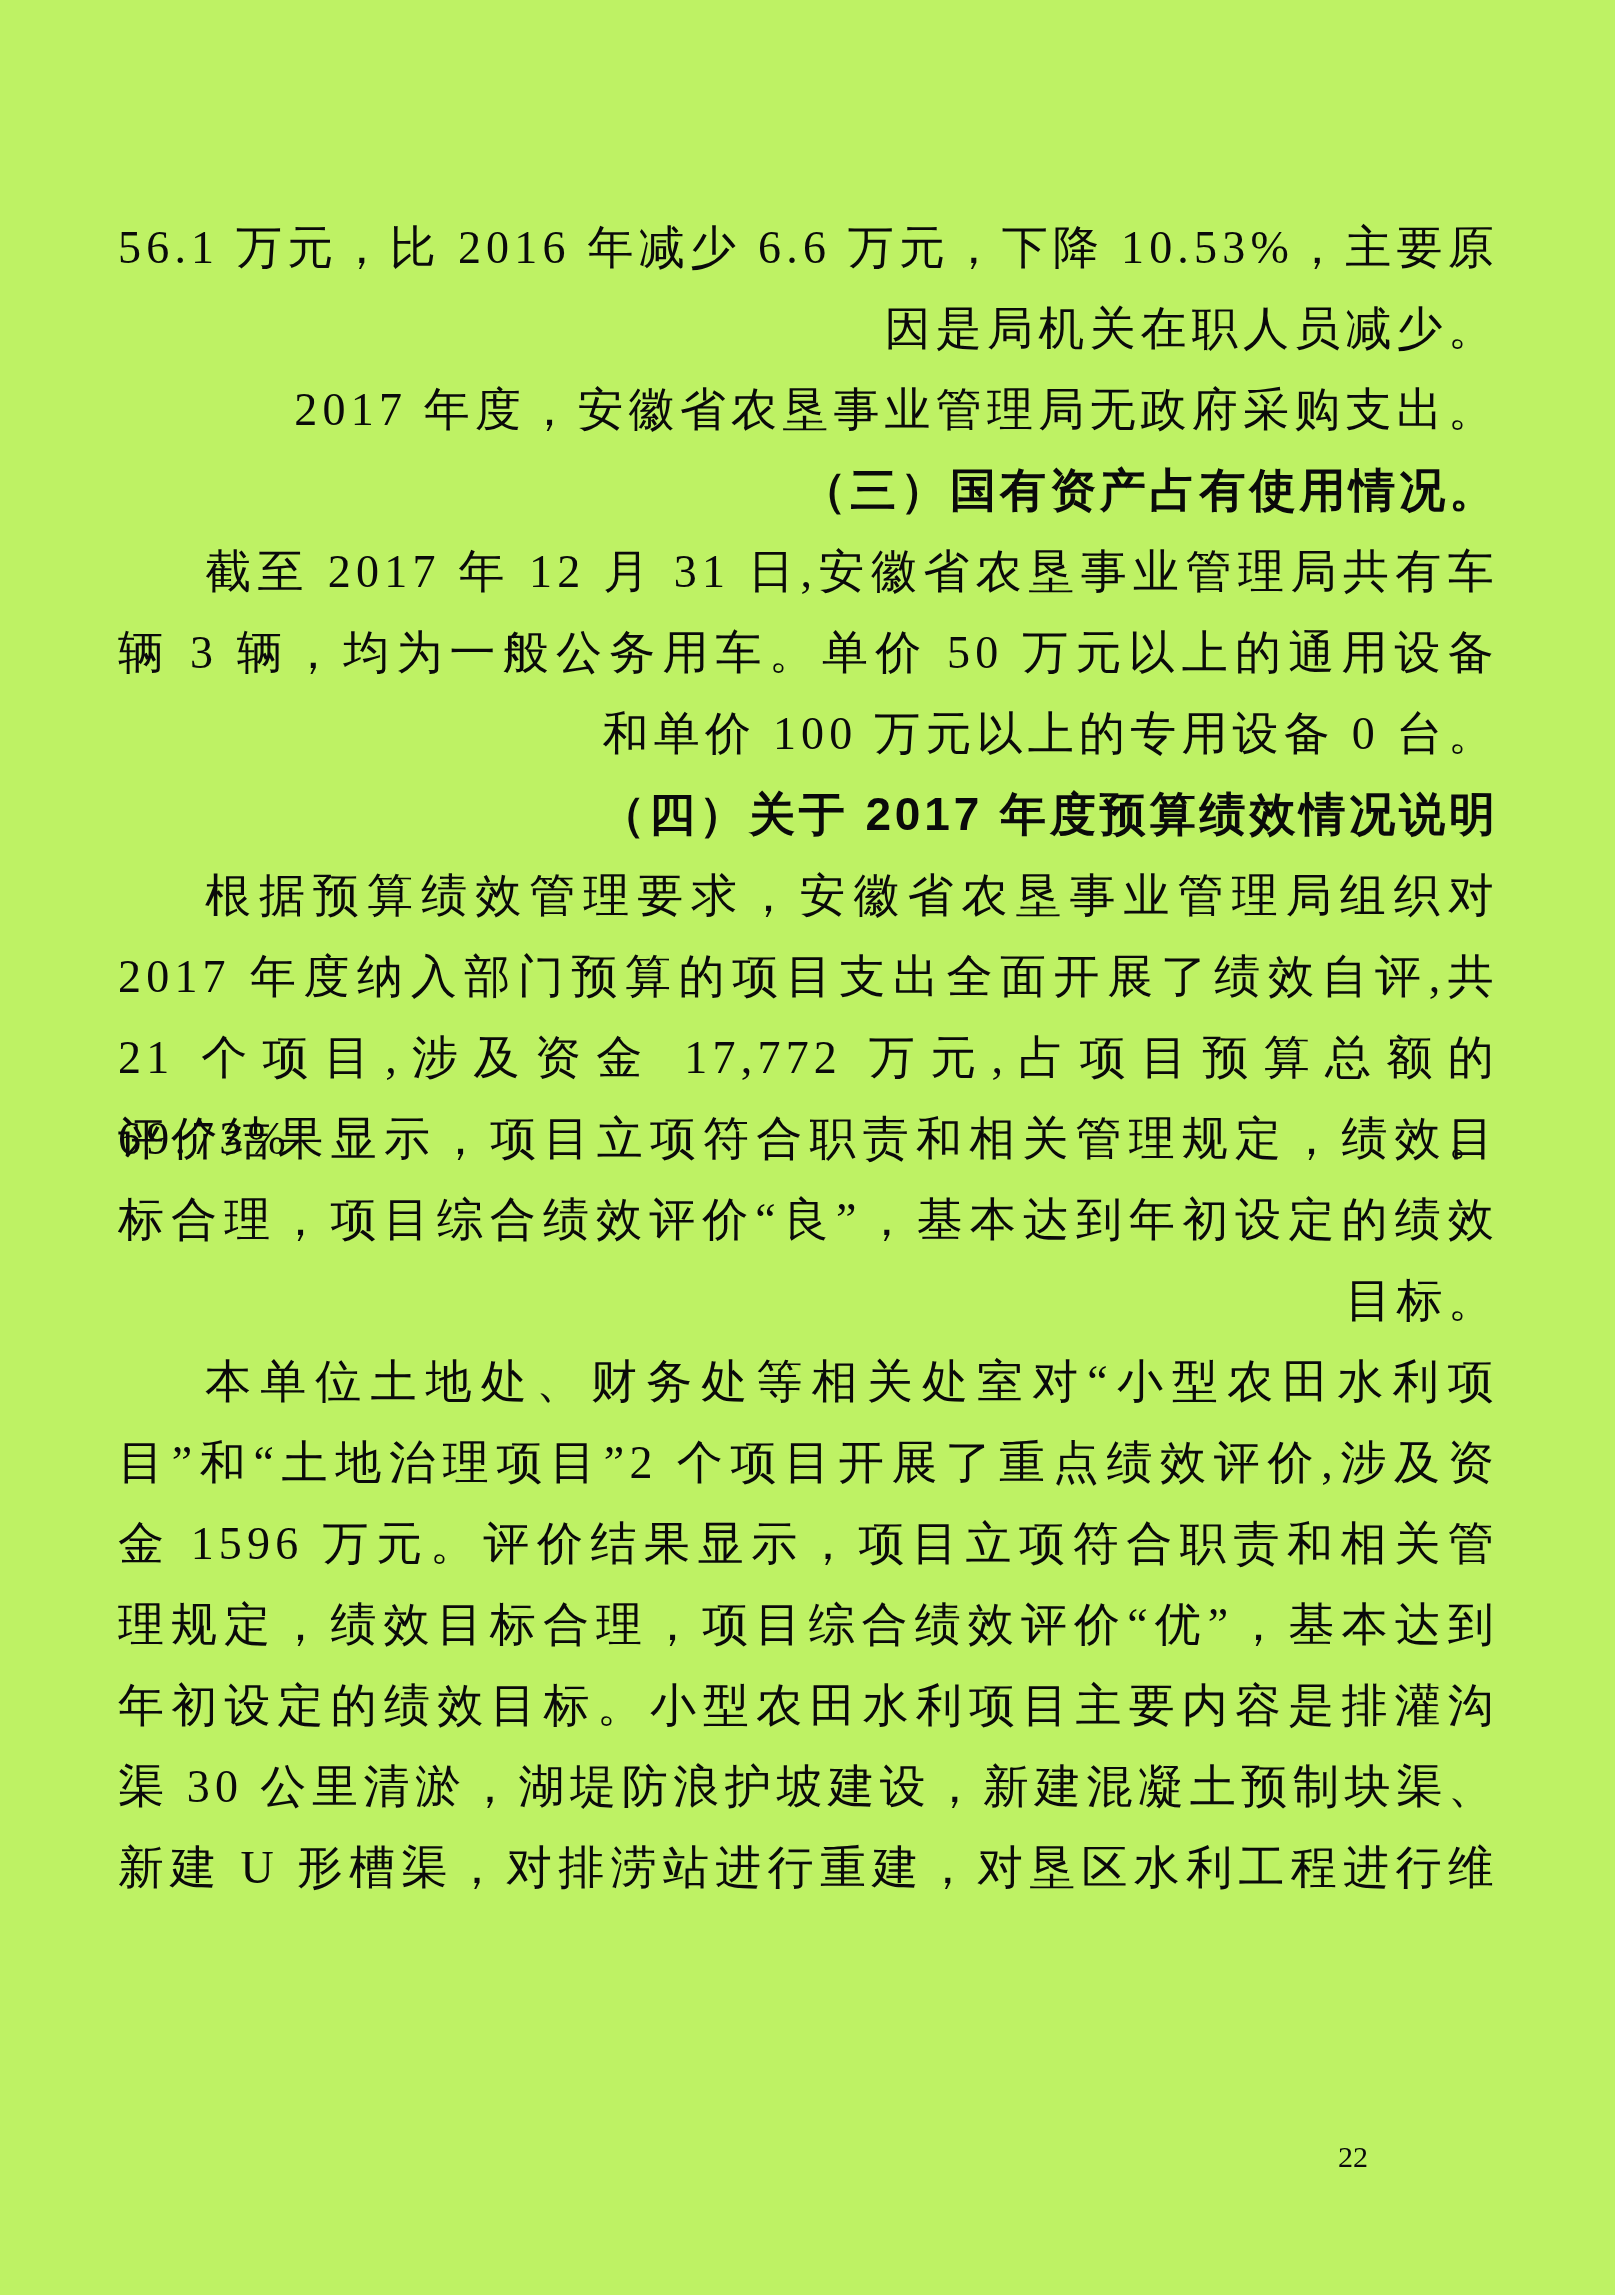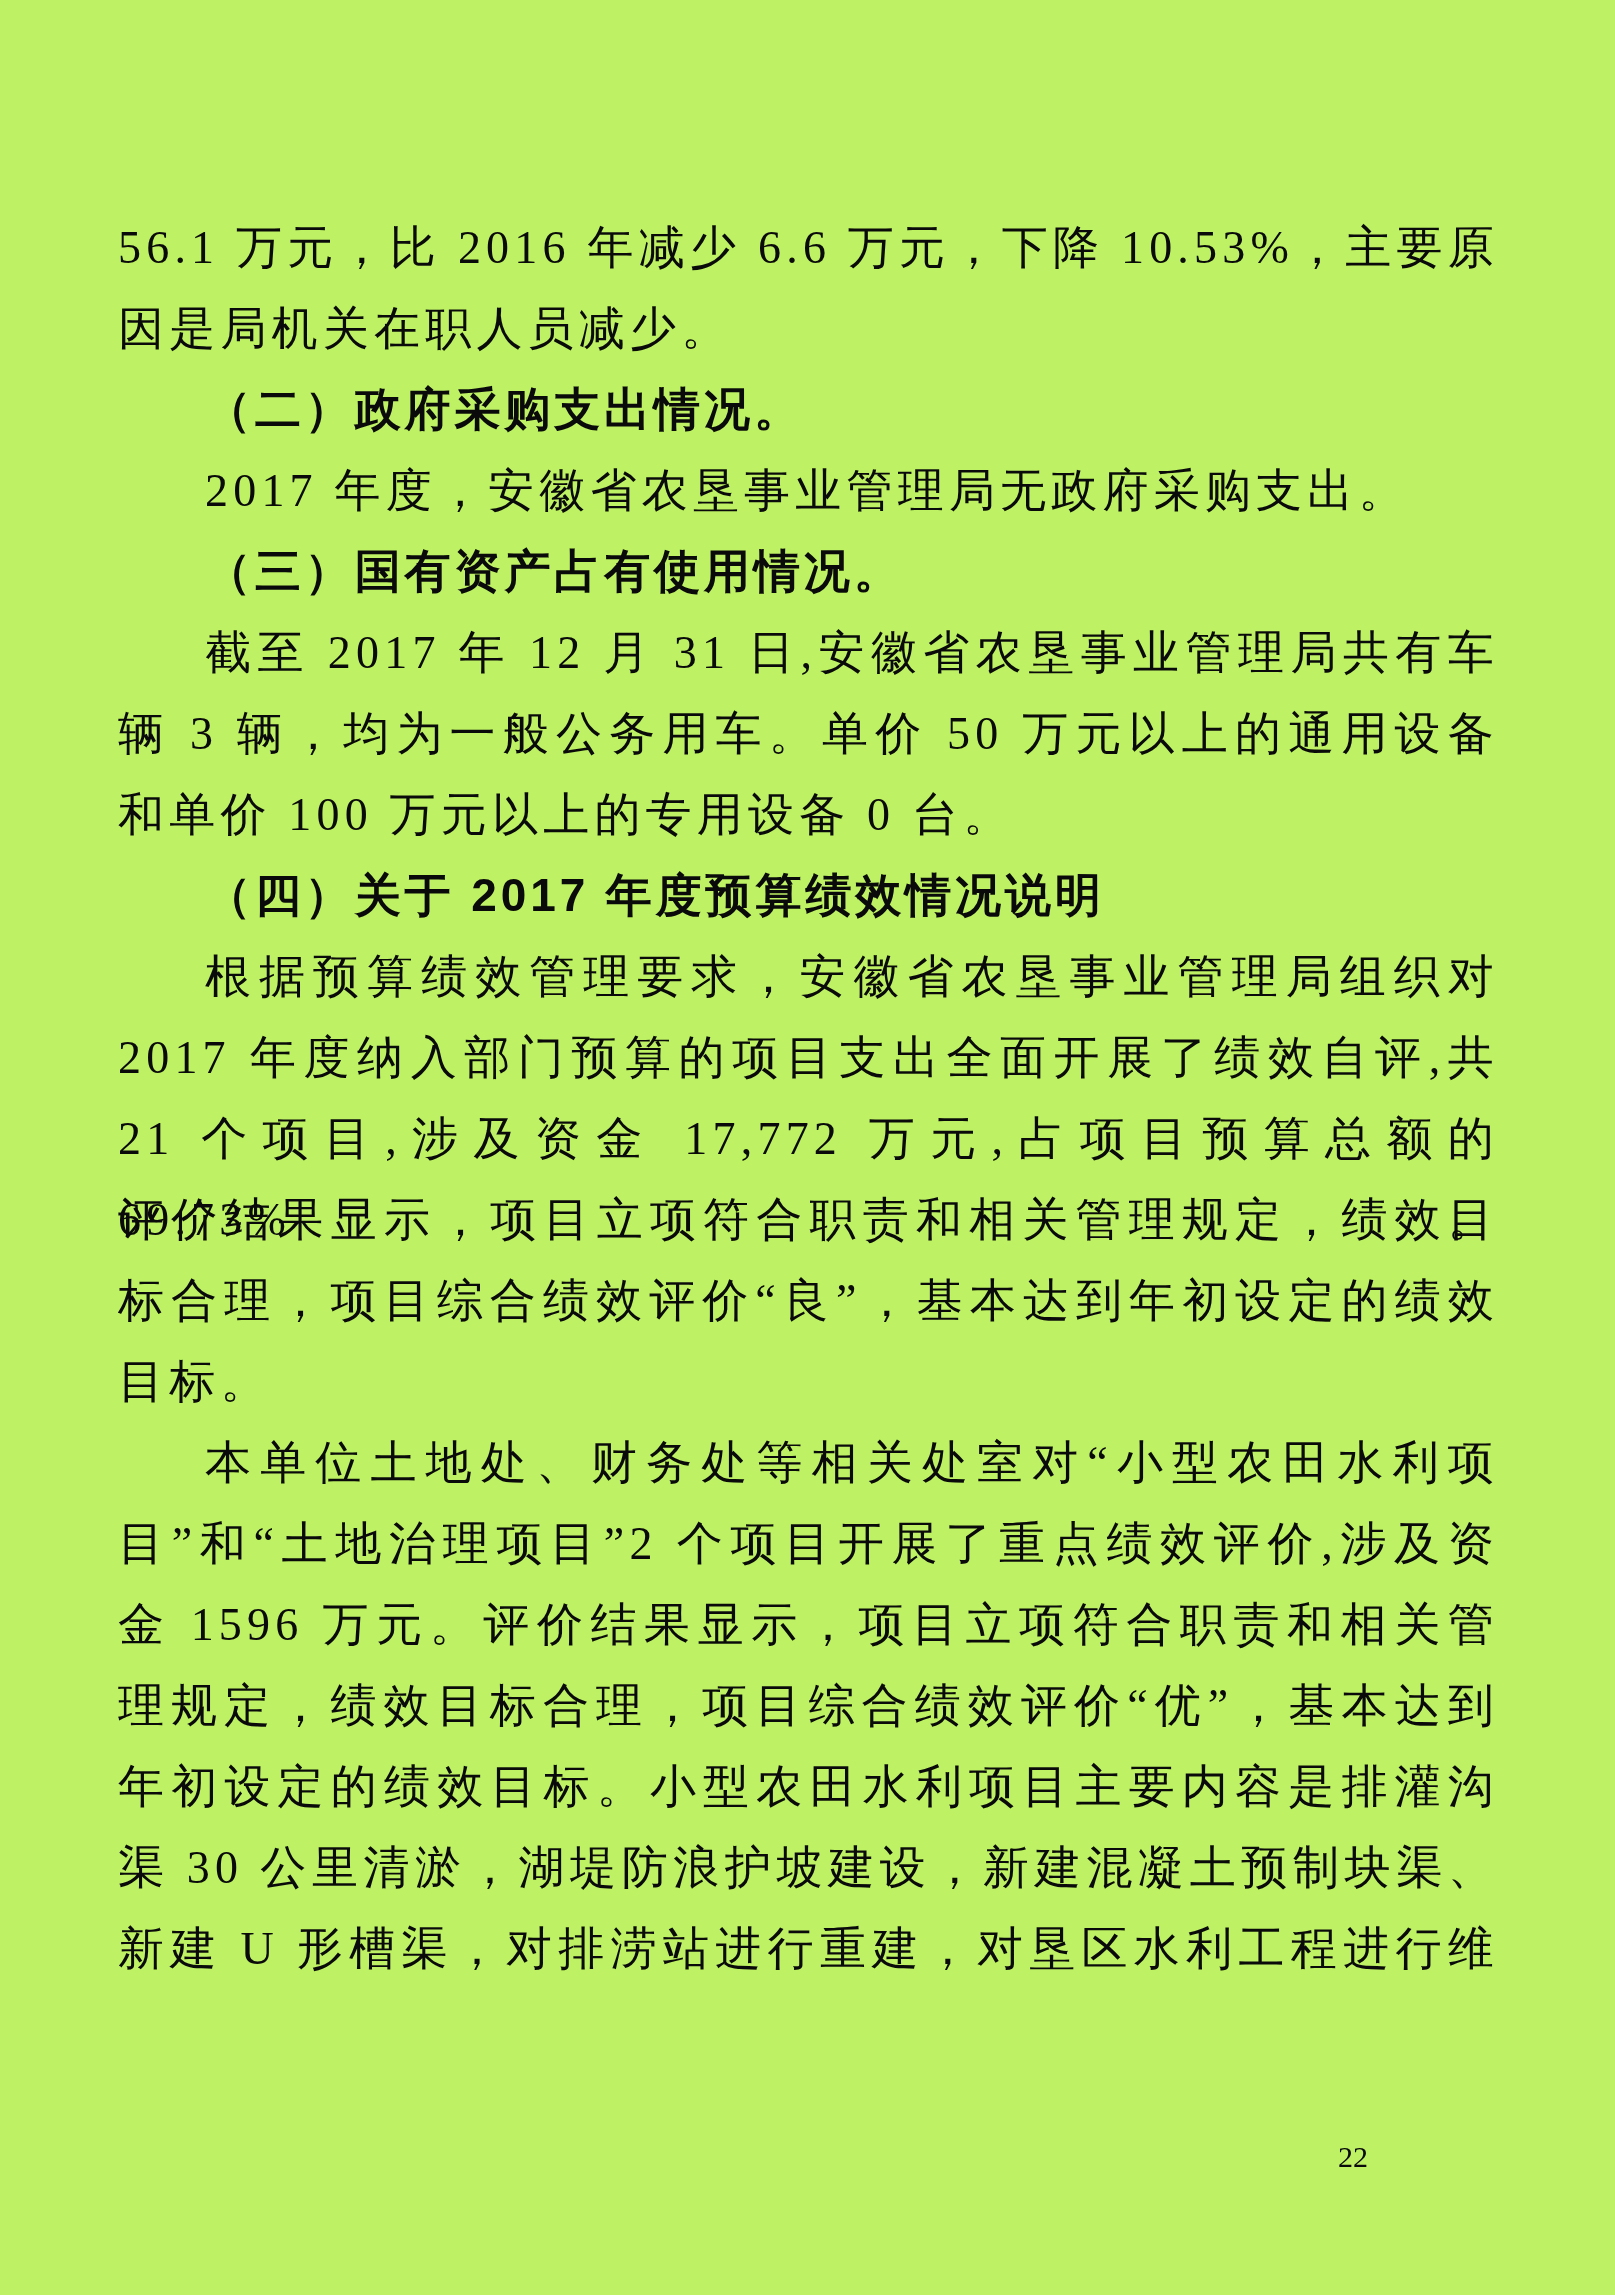--- a/index.html
+++ b/index.html
@@ -22,21 +22,21 @@
     left: 118px;
     top: 207px;
     width: 1381px;
   }
   .line {
     height: 81px;
     line-height: 81px;
     font-size: 46px;
     letter-spacing: 5.2px;
     white-space: nowrap;
-    text-align: left;
+    text-align: right;
   }
   
   .line.j {
     white-space: normal;
     text-align: justify;
     text-align-last: justify;
     text-justify: inter-character;
   }
   
   .line.ind { text-indent: 87px; }
@@ -57,23 +57,20 @@
   }
 </style>
 </head>
 <body>
 
 <div class="page">
   <div class="text-content">
       <div class="block paragraph">
         <div class="line j">56.1 万元，比 2016 年减少 6.6 万元，下降 10.53%，主要原</div>
         <div class="line">因是局机关在职人员减少。</div>
-      </div>
-      <div class="block heading">
-        <div class="line ind">（二）政府采购支出情况。</div>
       </div>
       <div class="block paragraph">
         <div class="line ind">2017 年度，安徽省农垦事业管理局无政府采购支出。</div>
       </div>
       <div class="block heading">
         <div class="line ind">（三）国有资产占有使用情况。</div>
       </div>
       <div class="block paragraph">
         <div class="line j ind">截至 2017 年 12 月 31 日,安徽省农垦事业管理局共有车</div>
         <div class="line j">辆 3 辆，均为一般公务用车。单价 50 万元以上的通用设备</div>

